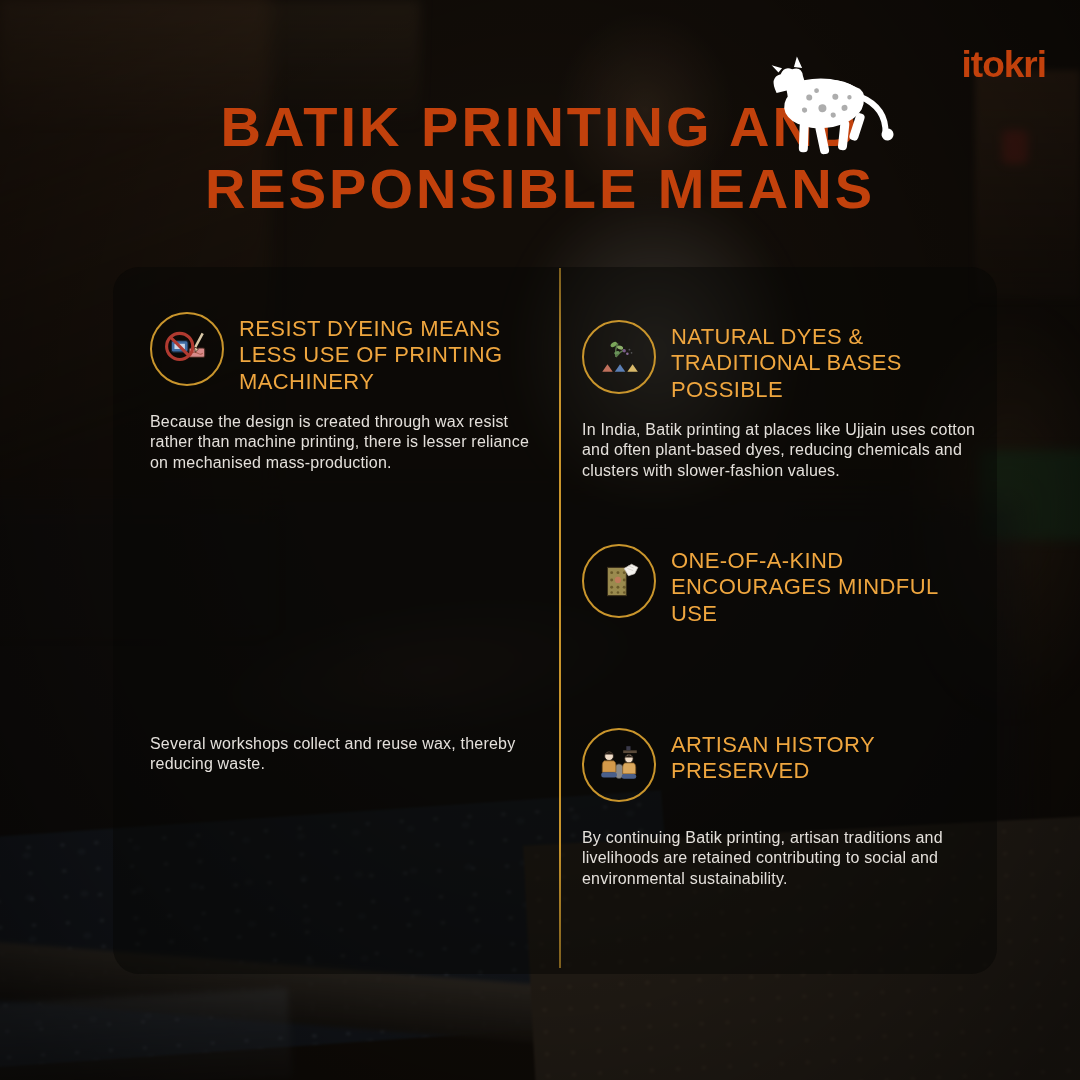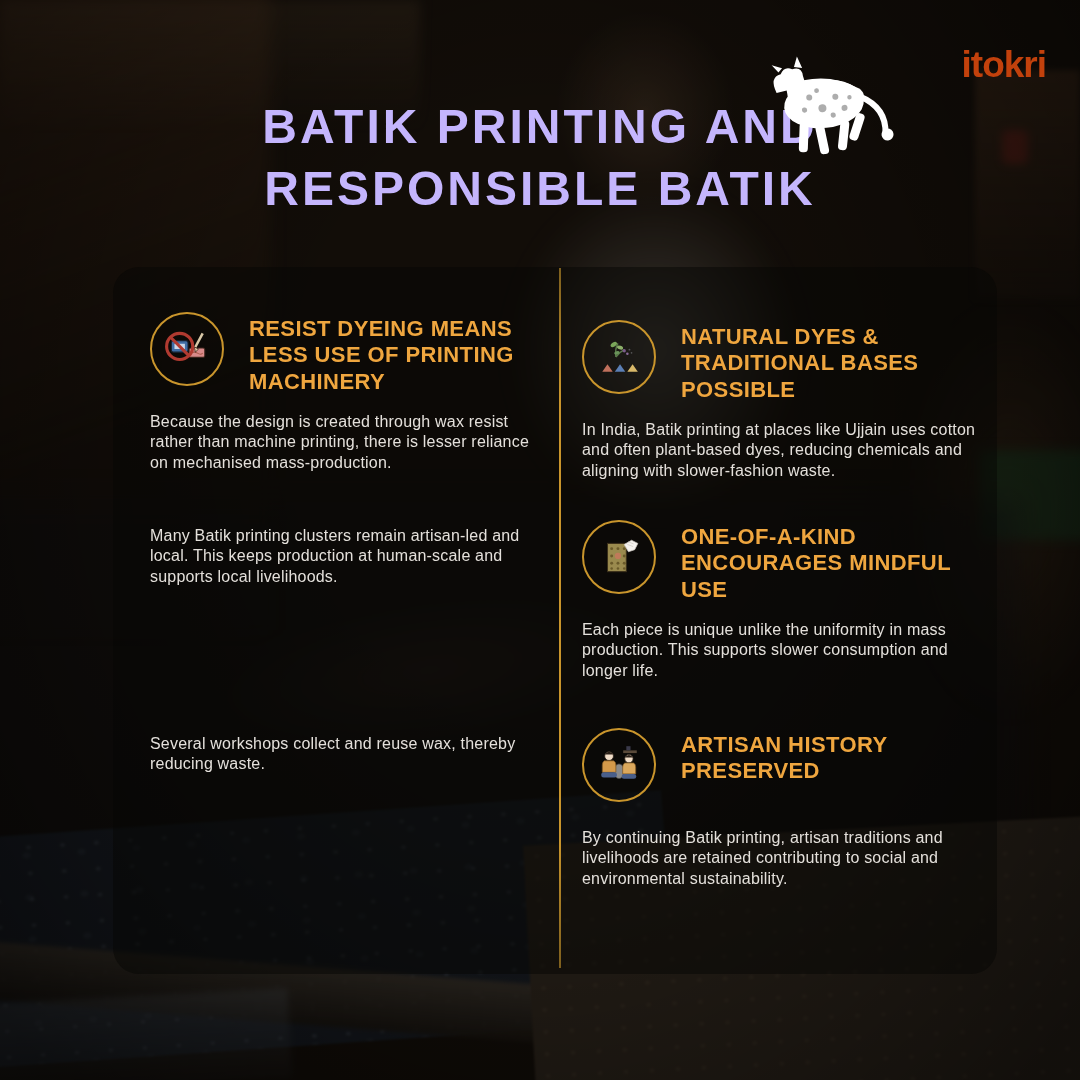--- a/index.html
+++ b/index.html
@@ -42,43 +42,43 @@
     background-image:radial-gradient(rgba(214,190,150,.10) 2px,transparent 3px);
     background-size:26px 22px;filter:blur(1px);}
   .steel-edge{left:-10px;bottom:-6px;width:300px;height:90px;transform:rotate(-3deg);
     background:linear-gradient(rgba(122,130,140,.35),rgba(50,54,60,.2));filter:blur(3px);}
   .shade{inset:0;background:
     radial-gradient(ellipse at 50% 38%,rgba(0,0,0,0) 30%,rgba(0,0,0,.55) 95%),
     rgba(12,8,4,.45);}
 
   
   .title{position:absolute;top:96px;left:0;width:100%;text-align:center;
-    color:#c4b5fd;font-weight:800;font-size:48px;letter-spacing:3px;line-height:62px;}
+    color:#c2410c;font-weight:800;font-size:56px;letter-spacing:3px;line-height:62px;}
   .brand{position:absolute;top:44px;right:34px;color:#c2410c;
     font-weight:700;font-size:37px;letter-spacing:-1px;}
   .cow{position:absolute;left:748px;top:48px;width:152px;height:112px;}
 
   
   .panel{position:absolute;left:113px;top:267px;width:884px;height:707px;
     border-radius:26px;background:rgba(6,5,4,.50);}
   .divider{position:absolute;left:559px;top:268px;width:2px;height:700px;
     background:linear-gradient(180deg,#7d5f1e,#C9952C 18%,#C9952C 82%,#7d5f1e);}
 
   
   .section{position:absolute;color:#E4E0DB;}
   .sec-head{display:flex;align-items:flex-start;gap:15px;min-height:94px;}
   .icon-circle{flex:0 0 auto;width:74px;height:74px;border-radius:50%;
     border:2px solid #C9952C;display:flex;align-items:center;justify-content:center;box-sizing:border-box;}
-  .section h3{margin:4px 10px 0;font-size:22px;font-weight:700;color:#EFA63F;
+  .section h3{margin:4px 0 0;font-size:22px;font-weight:400;color:#EFA63F;
     letter-spacing:.4px;line-height:1.2;}
   .section p{margin:6px 0 0;font-size:16px;line-height:1.27;letter-spacing:.2px;color:#E4E0DB;}
   .s1{left:150px;top:312px;width:382px;}
   .s2{left:582px;top:320px;width:396px;}
   .s3{left:150px;top:520px;width:382px;}
-  .s4{left:582px;top:520px;width:396px;}
+  .s4{left:582px;top:544px;width:396px;}
   .s5{left:150px;top:728px;width:382px;}
   .s6{left:582px;top:728px;width:396px;}
   .s6 h3{max-width:235px;}
   .s5 h3{max-width:270px;}
 </style>
 </head>
 <body>
 
 <div class="stage">
 
@@ -95,21 +95,21 @@
     <div class="cloth-mid"></div>
     <div class="fabric-indigo"></div>
     <div class="beam"></div>
     <div class="ground-tan"></div>
     <div class="steel-edge"></div>
     <div class="shade"></div>
   </div>
 
   <div class="title">
     <div>BATIK PRINTING AND</div>
-    <div>RESPONSIBLE BATIK</div>
+    <div>RESPONSIBLE MEANS</div>
   </div>
 
   <div class="brand">itokri</div>
 
   <svg class="cow" viewBox="0 0 152 112">
     <g transform="rotate(-6 76 56)">
       <path d="M30 40 q-6 -16 6 -18 q4 -8 12 -4 q10 -2 10 8 l2 10 z" fill="#ffffff"></path>
       <path d="M34 20 l-6 -8 l10 4 z M50 16 l4 -10 l4 12 z" fill="#ffffff"></path>
       <ellipse cx="76" cy="56" rx="40" ry="24" fill="#ffffff"></ellipse>
       <path d="M40 34 q40 -12 72 10 q8 6 2 16 q-30 16 -72 4 z" fill="#ffffff"></path>
@@ -166,25 +166,24 @@
           <circle cx="30" cy="19" r="1.2" fill="#8a6a9a"></circle>
           <circle cx="32" cy="15" r=".9" fill="#555"></circle>
             <circle cx="34" cy="18" r=".8" fill="#555"></circle>
           <path d="M6 36 h10 l-5 -7 z" fill="#c0705c"></path>
           <path d="M18 36 h10 l-5 -7 z" fill="#5b7fb5"></path>
           <path d="M30 36 h10 l-5 -7 z" fill="#d9b96a"></path>
         </svg>
       </div>
       <h3>NATURAL DYES &amp; TRADITIONAL BASES POSSIBLE</h3>
     </div>
-    <p>In India, Batik printing at places like Ujjain uses cotton and often plant-based dyes, reducing chemicals and aligning with slower-fashion waste.</p>
+    <p>In India, Batik printing at places like Ujjain uses cotton and often plant-based dyes, reducing chemicals and clusters with slower-fashion values.</p>
   </div>
 
   <div class="section s3">
-    <p>Many Batik printing clusters remain artisan-led and local. This keeps production at human-scale and supports local livelihoods.</p>
   </div>
 
   <div class="section s4">
     <div class="sec-head">
       <div class="icon-circle">
         <svg width="46" height="46" viewBox="0 0 44 44">
           <rect x="11" y="9" width="18" height="27" fill="#9a8a4e" stroke="#3a2f1a"></rect>
           <g fill="#6a5a2a">
             <circle cx="15" cy="14" r="1.4"></circle>
               <circle cx="21" cy="14" r="1.4"></circle>
@@ -198,21 +197,20 @@
               <circle cx="21" cy="33" r="1.2"></circle>
               <circle cx="27" cy="33" r="1.2"></circle>
           </g>
           <circle cx="21" cy="21" r="3" fill="#c07a5a"></circle>
           <path d="M27 10 l7 -4 l6 3 l-3 6 l-6 2 z" fill="#f5f2ee" stroke="#cfcac2" stroke-width=".7"></path>
           <path d="M31 7.5 l5 2 M30 10 l5.5 2" stroke="#cfcac2" stroke-width=".7"></path>
         </svg>
       </div>
       <h3>ONE-OF-A-KIND ENCOURAGES MINDFUL USE</h3>
     </div>
-    <p>Each piece is unique unlike the uniformity in mass production. This supports slower consumption and longer life.</p>
   </div>
 
   <div class="section s5">
     <p>Several workshops collect and reuse wax, thereby reducing waste.</p>
   </div>
 
   <div class="section s6">
     <div class="sec-head">
       <div class="icon-circle">
         <svg width="46" height="46" viewBox="0 0 44 44">

